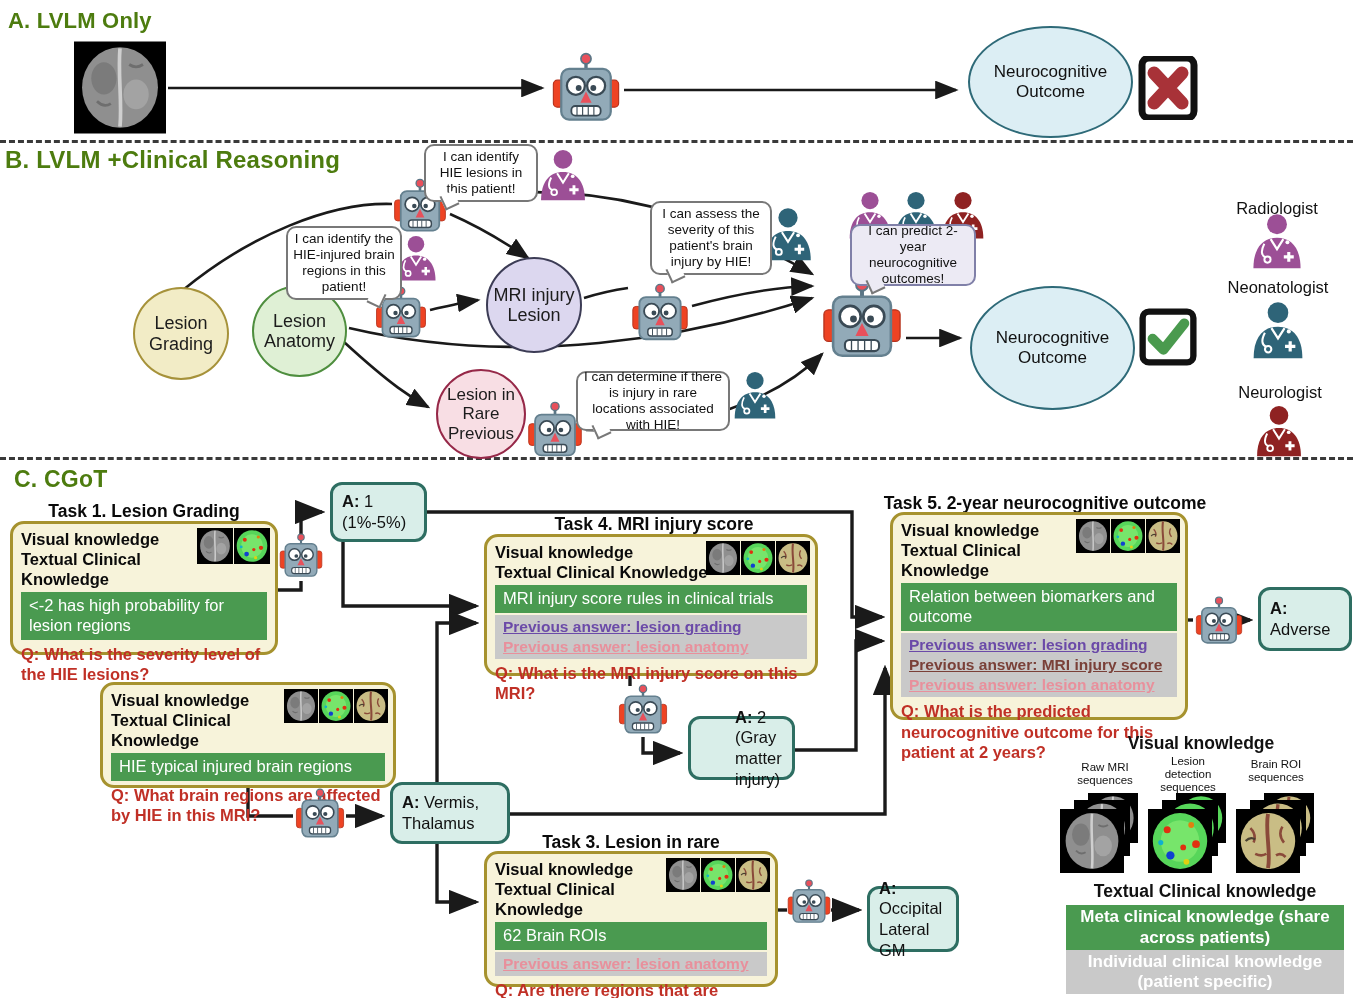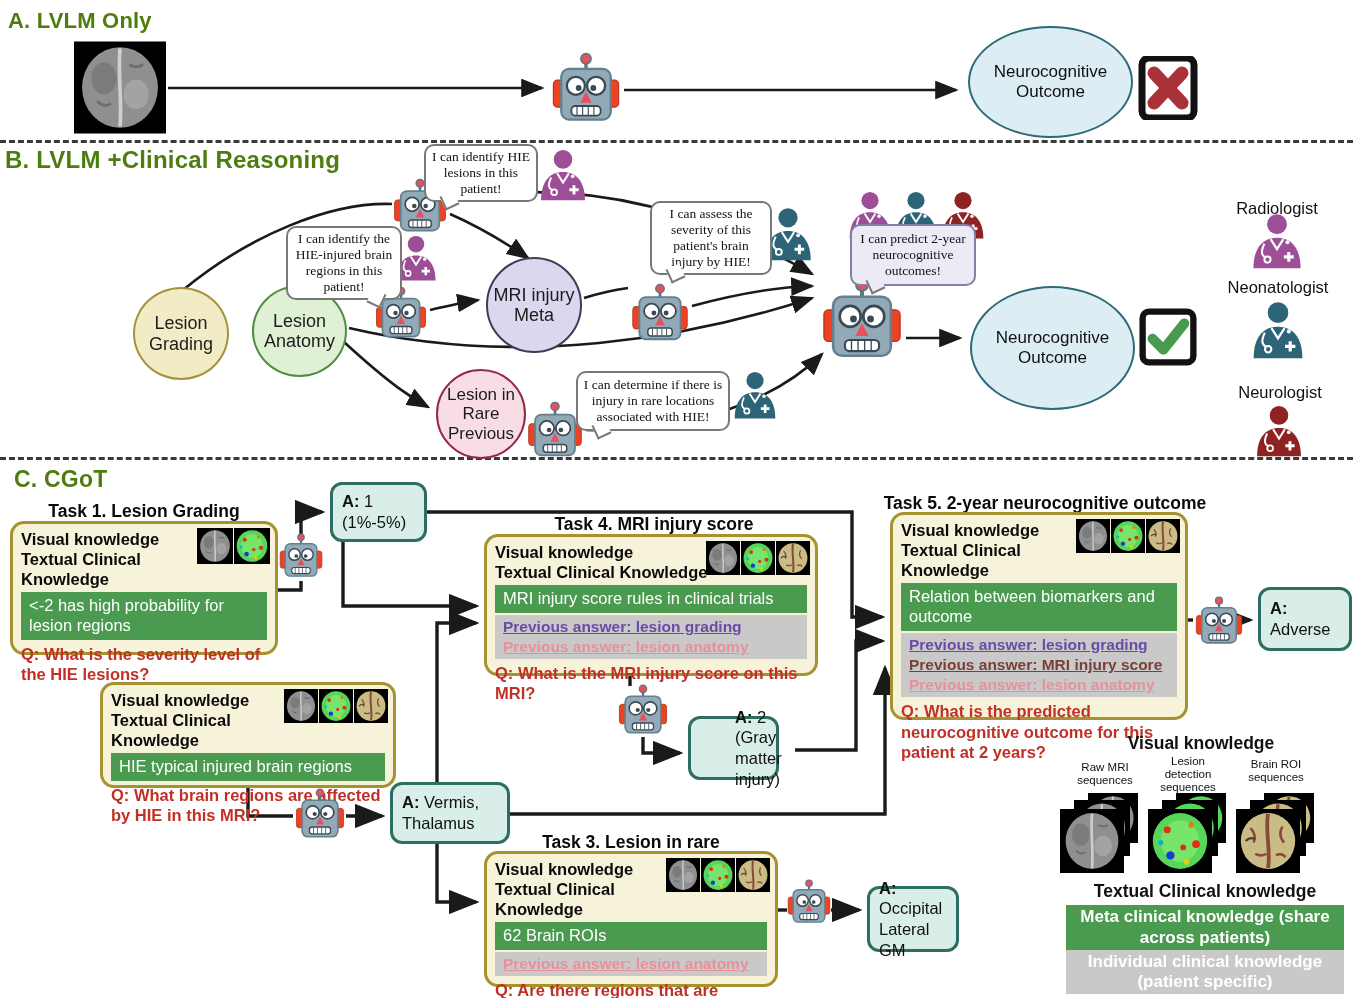--- a/index.html
+++ b/index.html
@@ -10,21 +10,21 @@
   .node{z-index:2;}
   .bub{z-index:3;}
   .sep{position:absolute;left:0;width:1353px;border-top:3px dashed #3a3a3a;z-index:0;}
   .panel-title{font-weight:bold;color:#4d7c0f;letter-spacing:.2px;}
   .circle{border-radius:50%;display:flex;align-items:center;justify-content:center;
           text-align:center;font-size:18px;line-height:1.12;color:#1c1c1c;box-sizing:border-box;z-index:2;}
   .ellipse{border-radius:50%;background:#dceef4;border:2px solid #2e6a78;display:flex;align-items:center;
            justify-content:center;text-align:center;font-size:17px;line-height:1.15;box-sizing:border-box;z-index:2;}
   .bubble{position:absolute;background:#fff;border:2px solid #787878;border-radius:10px;
           font-size:13.5px;line-height:1.18;text-align:center;display:flex;align-items:center;
-          justify-content:center;padding:3px 5px;box-sizing:border-box;font-family:Liberation Serif, serif;}
+          justify-content:center;padding:3px 5px;box-sizing:border-box;}
   .bubble::after{content:"";position:absolute;width:13px;height:13px;background:inherit;
           border-right:2px solid #787878;border-bottom:2px solid #787878;transform:rotate(65deg);
           bottom:-8px;left:16px;}
   .tail-br::after{left:auto;right:16px;transform:rotate(25deg);}
   .task-box{background:#f7f3da;border:3px solid #a6922e;border-radius:14px;box-sizing:border-box;
             padding:5px 8px;z-index:2;}
   .task-title{position:absolute;font-weight:bold;font-size:17.5px;text-align:center;color:#0a0a0a;z-index:2;}
   .k-head{font-weight:bold;font-size:16.5px;line-height:1.22;color:#0a0a0a;}
   .meta-bar{color:#fff;font-size:16.5px;line-height:1.2;padding:4px 8px;margin-top:3px;}
   .prev-box{padding:2px 8px;font-weight:bold;font-size:15.5px;line-height:1.3;margin-top:2px;}
@@ -190,21 +190,21 @@
       <use href="#sym-robot"></use>
     </svg>
 
   <div class="circle abs" style="left:133px;top:287px;width:96px;height:93px;background:#f2ecc6;border:2px solid #a6923a;">
     <span>Lesion Grading</span>
   </div>
   <div class="circle abs" style="left:252px;top:285px;width:95px;height:92px;background:#dff0d5;border:2px solid #4e8e3e;">
     <span>Lesion Anatomy</span>
   </div>
   <div class="circle abs" style="left:486px;top:257px;width:96px;height:96px;background:#dcd7ef;border:2px solid #3c3c55;">
-    <span>MRI injury Meta</span>
+    <span>MRI injury Lesion</span>
   </div>
   <div class="circle abs" style="left:436px;top:369px;width:90px;height:90px;background:#f8dee4;border:2px solid #962848;font-size:17px;">
     <span>Lesion in Rare Previous</span>
   </div>
 
   <div class="bubble bub" style="left:650px;top:201px;width:122px;height:74px;">I can assess the severity of this patient's brain injury by HIE!</div>
   <svg class="abs icon node" style="left:760px;top:206px;color:#2e6478;" width="56" height="56">
       <use href="#sym-doctor"></use>
     </svg>
   <svg class="abs icon node" style="left:630px;top:283px;" width="60" height="60">
@@ -326,21 +326,21 @@
     <div class="meta-bar" style="background:#4a9a50;">MRI injury score rules in clinical trials</div>
     <div class="prev-box" style="background:#c9c9c9;">
       <span class="prev-line pv-grading">Previous answer: lesion grading</span>
       <span class="prev-line pv-anatomy">Previous answer: lesion anatomy</span>
     </div>
     <div class="q-text" style="color:#c03026;">Q:  What is the MRI injury score on this MRI?</div>
   </div>
   <svg class="abs icon node" style="left:617px;top:684px;" width="52" height="52">
       <use href="#sym-robot"></use>
     </svg>
-  <div class="abs ans-box" style="left:688px;top:716px;width:91px;height:64px;padding-left:44px;">
+  <div class="abs ans-box" style="left:688px;top:716px;width:107px;height:64px;padding-left:44px;">
     <span><b>A:</b> <span>2 (Gray matter injury)</span></span>
   </div>
 
   <div class="task-title" style="left:880px;top:493px;width:330px;">Task 5. 2-year neurocognitive outcome</div>
   <div class="abs task-box" style="left:890px;top:512px;width:298px;height:208px;">
     <div class="thumb-row">
       <svg class="icon" width="34" height="34">
           <use href="#sym-mri"></use>
         </svg>
       <svg class="icon" width="34" height="34">

